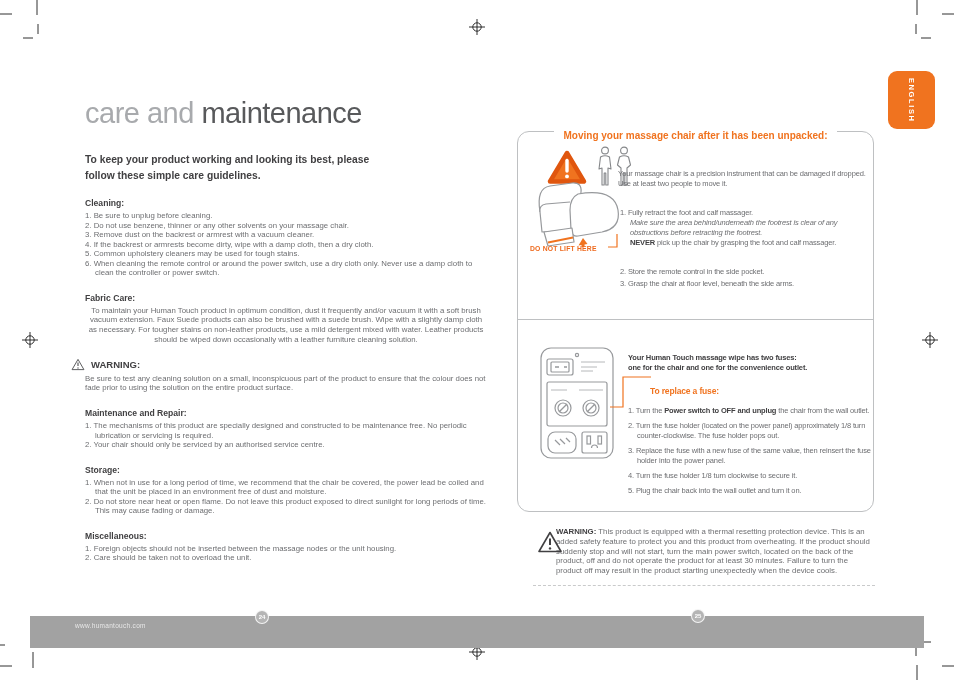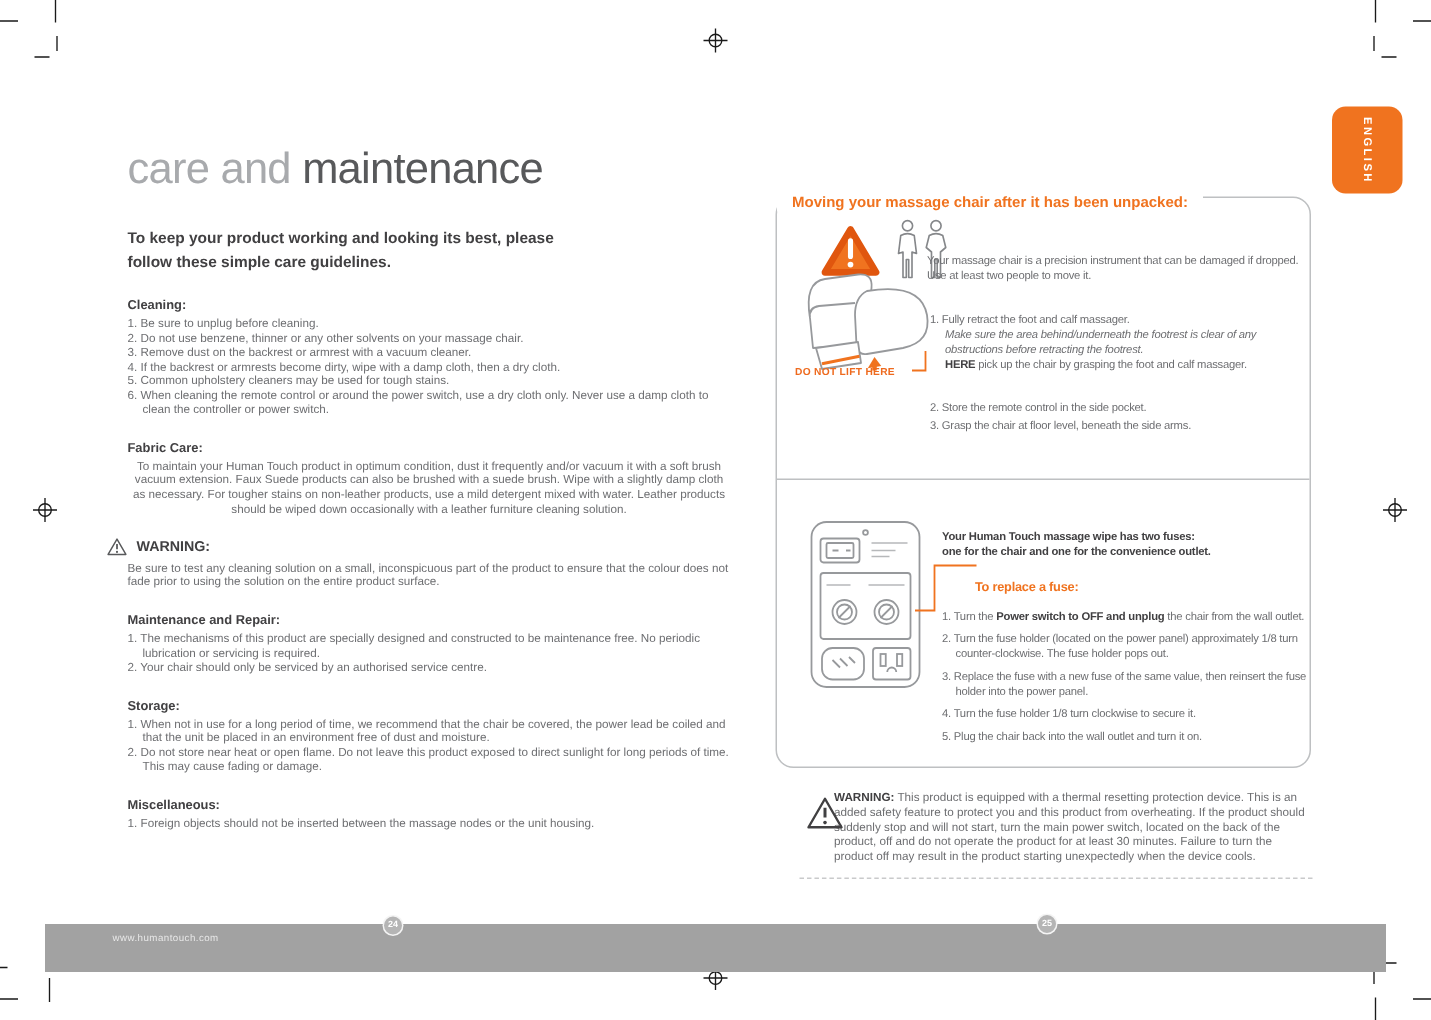--- a/index.html
+++ b/index.html
@@ -20,21 +20,21 @@
   .sec-h { margin-top:15px; font-size:8.6px; font-weight:bold; color:#414042; }
   .sec-list { list-style:none; margin-top:3px; }
   .sec-list li { font-size:7.8px; line-height:9.5px; padding-left:10px; text-indent:-10px; }
   .sec-p { margin-top:3px; font-size:7.8px; line-height:9.8px;text-align:center; }
   .warn-row { margin-top:13px; display:flex; align-items:center; gap:6px; margin-left:-14px; }
   .warn-row .sec-h { margin-top:0; font-size:9.5px; }
   .warn-body { margin-top:3px; font-size:7.8px; line-height:9.8px; }
 
   
   .movebox { position:absolute; left:517px; top:131px; width:357px; height:381px; border:1px solid #bec0c2; border-radius:12px; }
-  .movebox-title { position:absolute; top:-7px; left:0; right:0; }
+  .movebox-title { position:absolute; top:-7px; left:0; right:0; text-align:center; }
   .movebox-title span { background:#ffffff; padding:0 10px; color:#f0731f; font-weight:bold; font-size:10px; }
   .divider { position:absolute; left:0; right:0; top:187px; border-top:1px solid #bec0c2; }
   .rb-text { font-size:7.5px; line-height:10px; letter-spacing:-0.15px; color:#6d6e71;margin-top:16px; }
   .nowrap { white-space:nowrap; }
   .rb-abs { position:absolute; }
   .hang { padding-left:9px; text-indent:-9px; }
   .note-it { font-style:italic; padding-left:10px; }
   .never-ln { padding-left:10px; }
   .bold-dk { font-weight:bold; color:#414042; }
   .dnl { position:absolute; left:12px; top:113px; color:#ee6a1e; font-weight:bold; font-size:6.8px; letter-spacing:0.2px; }
@@ -117,20 +117,21 @@
 
   <div class="sec-h">Storage:</div>
   <ul class="sec-list">
     <li>1. When not in use for a long period of time, we recommend that the chair be covered, the power lead be coiled and that the unit be placed in an environment free of dust and moisture.</li>
     <li>2. Do not store near heat or open flame. Do not leave this product exposed to direct sunlight for long periods of time. This may cause fading or damage.</li>
   </ul>
 
   <div class="sec-h">Miscellaneous:</div>
   <ul class="sec-list">
     <li>1. Foreign objects should not be inserted between the massage nodes or the unit housing.</li>
+    <li>2. Care should be taken not to overload the unit.</li>
   </ul>
 </div>
 
 <div class="movebox">
   <div class="movebox-title">
     <span>Moving your massage chair after it has been unpacked:</span>
   </div>
 
   <svg class="rb-abs" style="left:28px; top:16px;" width="42" height="38" viewBox="0 0 42 38">
     <path d="M21,5 L38,33.5 L4,33.5 Z" fill="#f0731f" stroke="#e0560e" stroke-width="4.5" stroke-linejoin="round"></path>
@@ -162,21 +163,21 @@
     <g fill="#f0731f">
       <path d="M33,54 L37.5,60 L28.5,61.5 Z" transform="translate(22,4)"></path>
       <rect x="53.5" y="63" width="3" height="4"></rect>
     </g>
   </svg>
   <div class="dnl">DO NOT LIFT HERE</div>
 
   <div class="rb-abs rb-text" style="left:102px; top:60px; width:252px;">
     <div>1. Fully retract the foot and calf massager.</div>
     <div class="note-it">Make sure the area behind/underneath the footrest is clear of any obstructions before retracting the footrest.</div>
-    <div class="never-ln"><span class="bold-dk">HERE</span><span> pick up the chair by grasping the foot and calf massager.</span></div>
+    <div class="never-ln"><span class="bold-dk">NEVER</span><span> pick up the chair by grasping the foot and calf massager.</span></div>
   </div>
   <div class="rb-abs rb-text" style="left:102px; top:119px;">2. Store the remote control in the side pocket.</div>
   <div class="rb-abs rb-text" style="left:102px; top:131px;">3. Grasp the chair at floor level, beneath the side arms.</div>
 
   <div class="divider"></div>
 
   <svg class="rb-abs" style="left:21px; top:214px;" width="76" height="114" viewBox="0 0 76 114">
     <g fill="none" stroke="#97999c" stroke-width="1.2">
       <rect x="2" y="2" width="72" height="110" rx="10"></rect>
       <circle cx="38" cy="9" r="1.6"></circle>

